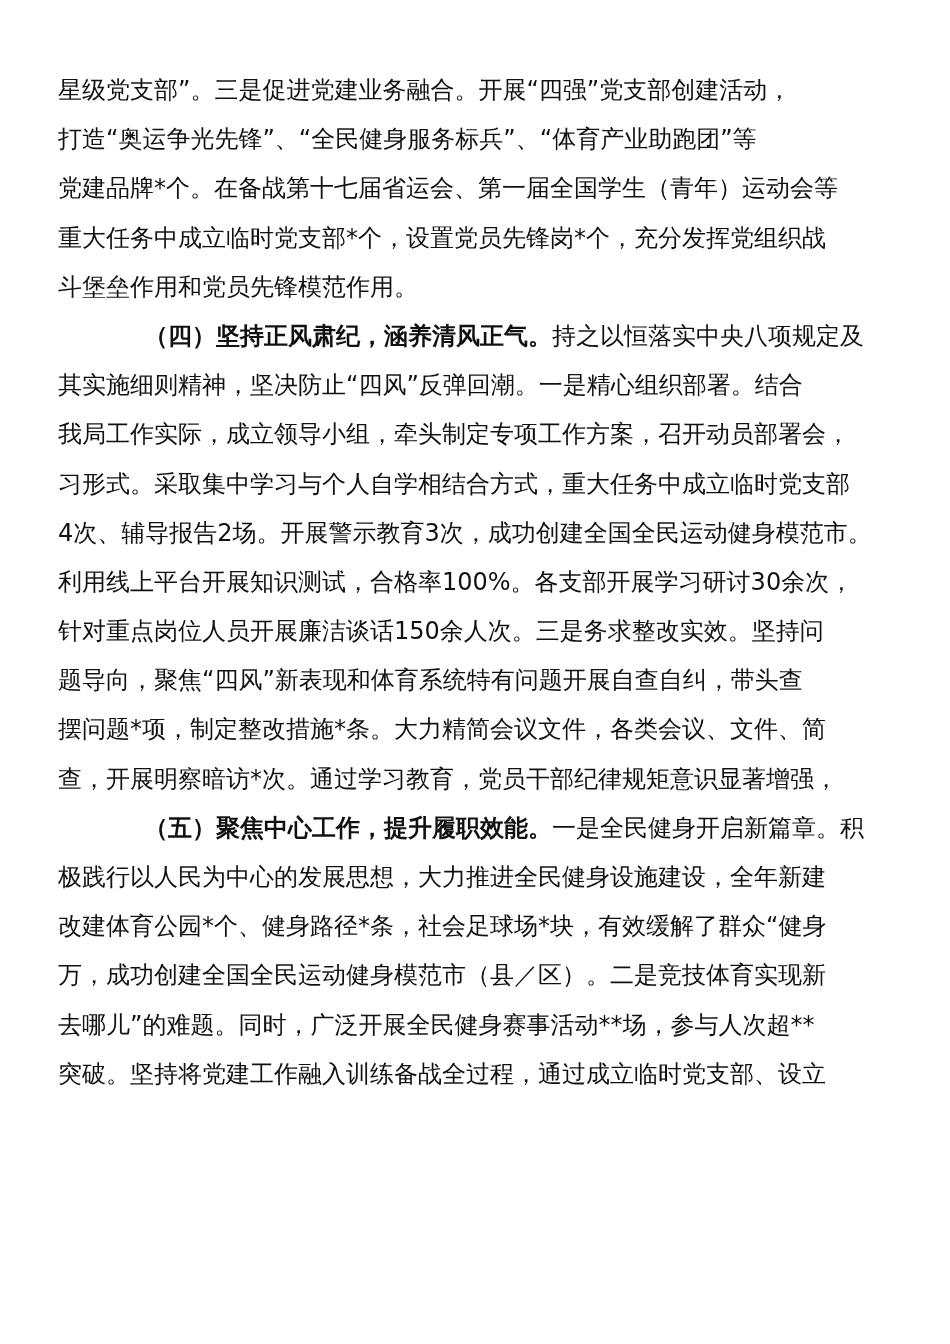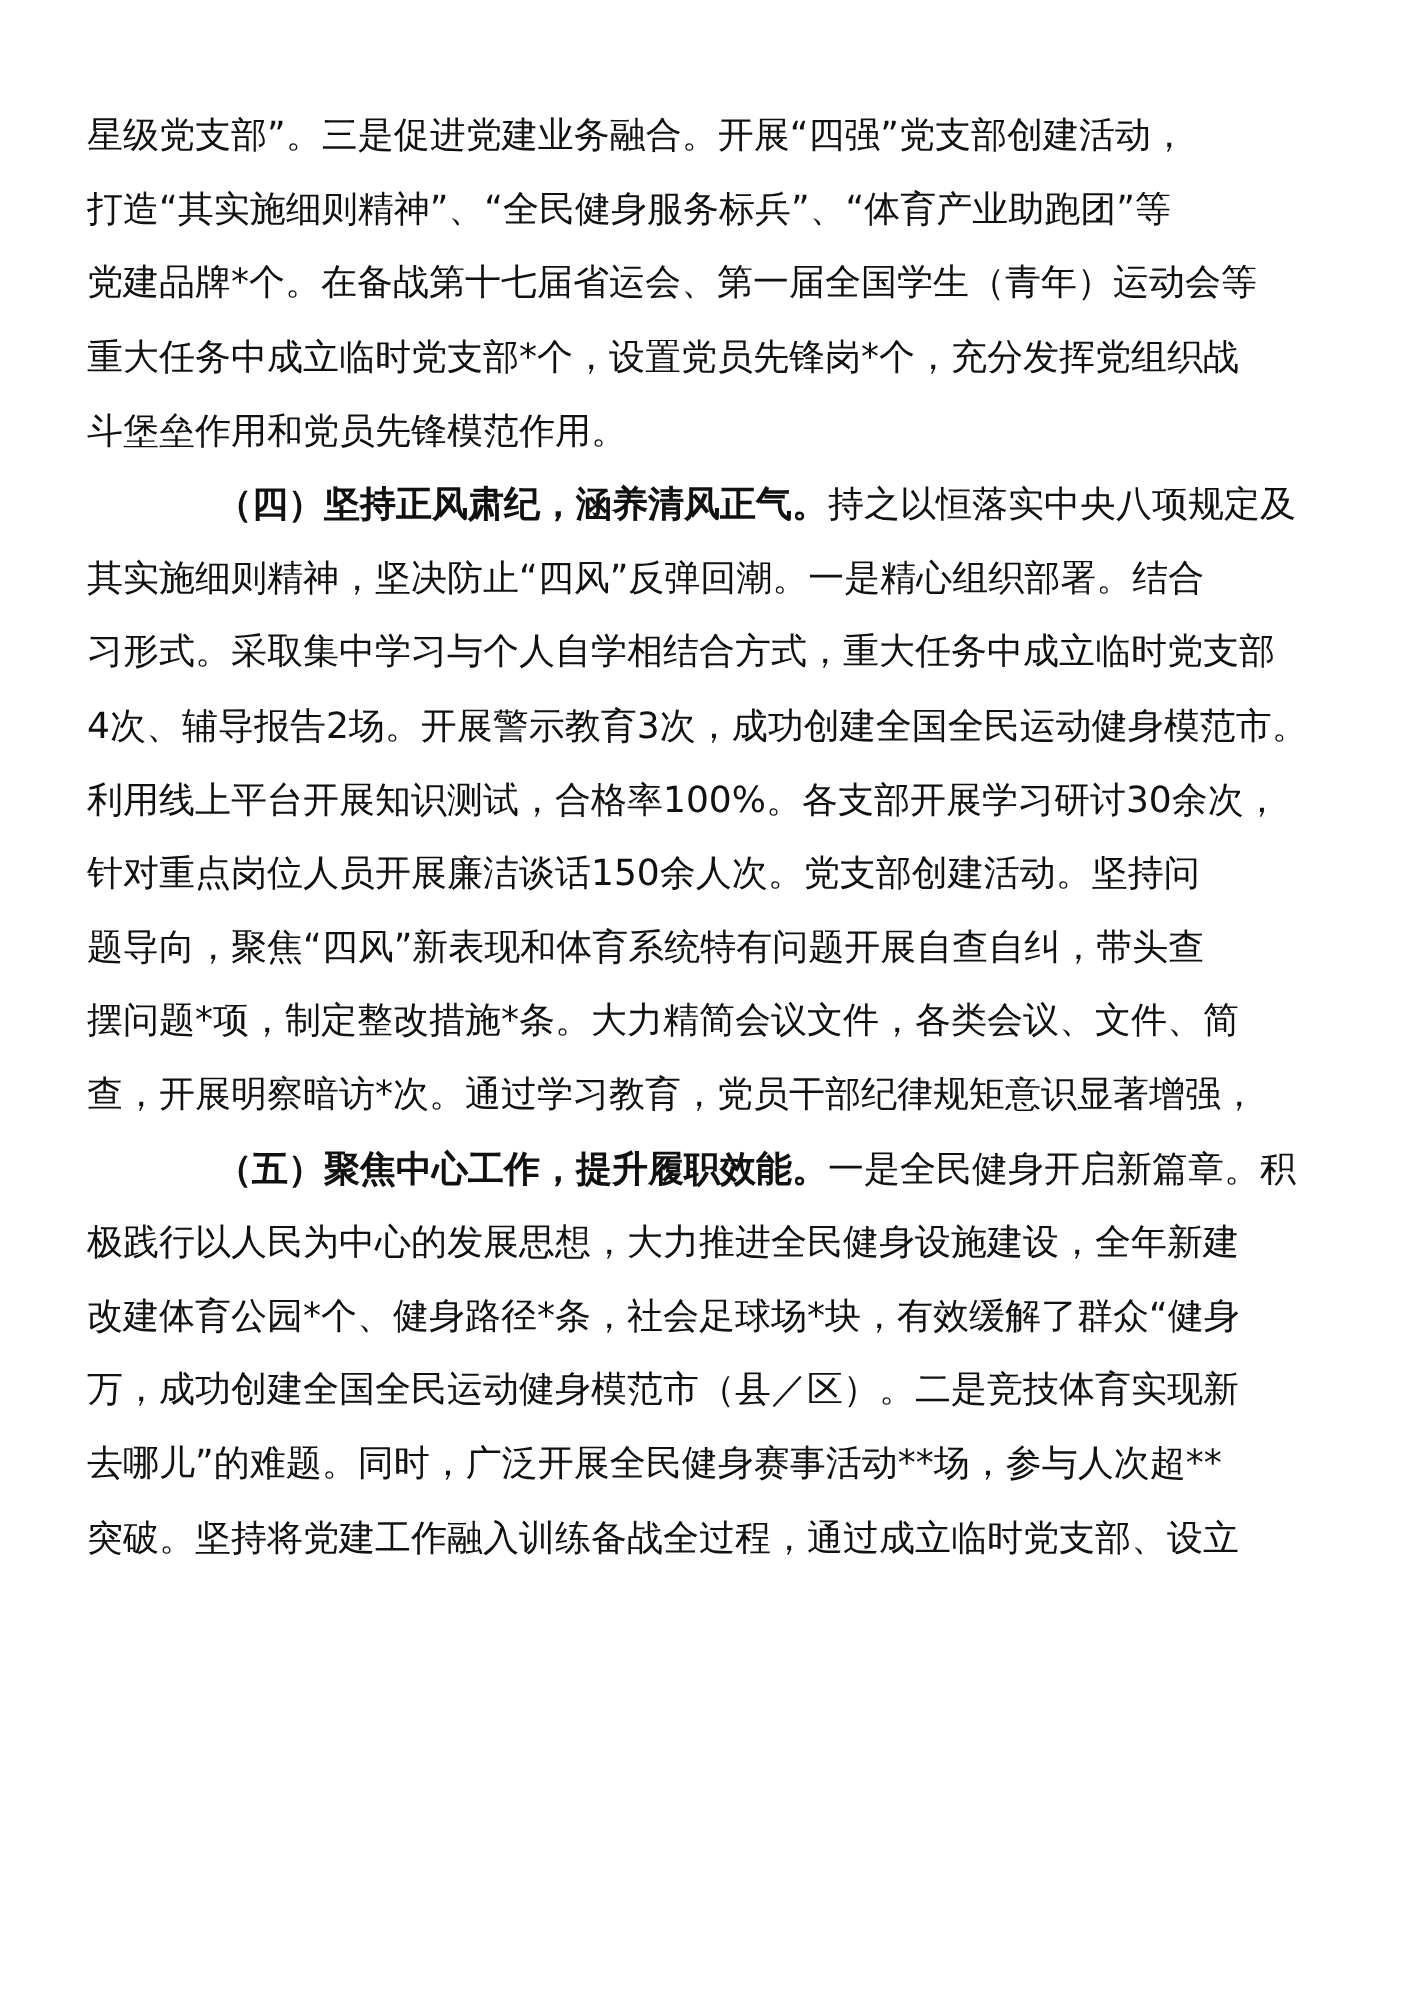--- a/index.html
+++ b/index.html
@@ -11,30 +11,31 @@
   }
   .line { display: block; white-space: nowrap; height: 49.2px; }
   .indent { padding-left: 62px; text-align: center; }
   .bold { font-weight: bold; }
 </style>
 </head>
 <body>
 
 <div class="page">
   <span class="line">星级党支部”。三是促进党建业务融合。开展“四强”党支部创建活动，</span>
-  <span class="line">打造“其实施细则精神”、“全民健身服务标兵”、“体育产业助跑团”等</span>
+  <span class="line">打造“奥运争光先锋”、“全民健身服务标兵”、“体育产业助跑团”等</span>
   <span class="line">党建品牌*个。在备战第十七届省运会、第一届全国学生（青年）运动会等</span>
   <span class="line">重大任务中成立临时党支部*个，设置党员先锋岗*个，充分发挥党组织战</span>
   <span class="line">斗堡垒作用和党员先锋模范作用。</span>
   <span class="line indent"><span class="bold">（四）坚持正风肃纪，涵养清风正气。</span><span>持之以恒落实中央八项规定及</span></span>
   <span class="line">其实施细则精神，坚决防止“四风”反弹回潮。一是精心组织部署。结合</span>
+  <span class="line">我局工作实际，成立领导小组，牵头制定专项工作方案，召开动员部署会，</span>
   <span class="line">习形式。采取集中学习与个人自学相结合方式，重大任务中成立临时党支部</span>
   <span class="line">4次、辅导报告2场。开展警示教育3次，成功创建全国全民运动健身模范市。</span>
   <span class="line">利用线上平台开展知识测试，合格率100%。各支部开展学习研讨30余次，</span>
-  <span class="line">针对重点岗位人员开展廉洁谈话150余人次。党支部创建活动。坚持问</span>
+  <span class="line">针对重点岗位人员开展廉洁谈话150余人次。三是务求整改实效。坚持问</span>
   <span class="line">题导向，聚焦“四风”新表现和体育系统特有问题开展自查自纠，带头查</span>
   <span class="line">摆问题*项，制定整改措施*条。大力精简会议文件，各类会议、文件、简</span>
   <span class="line">查，开展明察暗访*次。通过学习教育，党员干部纪律规矩意识显著增强，</span>
   <span class="line indent"><span class="bold">（五）聚焦中心工作，提升履职效能。</span><span>一是全民健身开启新篇章。积</span></span>
   <span class="line">极践行以人民为中心的发展思想，大力推进全民健身设施建设，全年新建</span>
   <span class="line">改建体育公园*个、健身路径*条，社会足球场*块，有效缓解了群众“健身</span>
   <span class="line">万，成功创建全国全民运动健身模范市（县／区）。二是竞技体育实现新</span>
   <span class="line">去哪儿”的难题。同时，广泛开展全民健身赛事活动**场，参与人次超**</span>
   <span class="line">突破。坚持将党建工作融入训练备战全过程，通过成立临时党支部、设立</span>
 </div>

